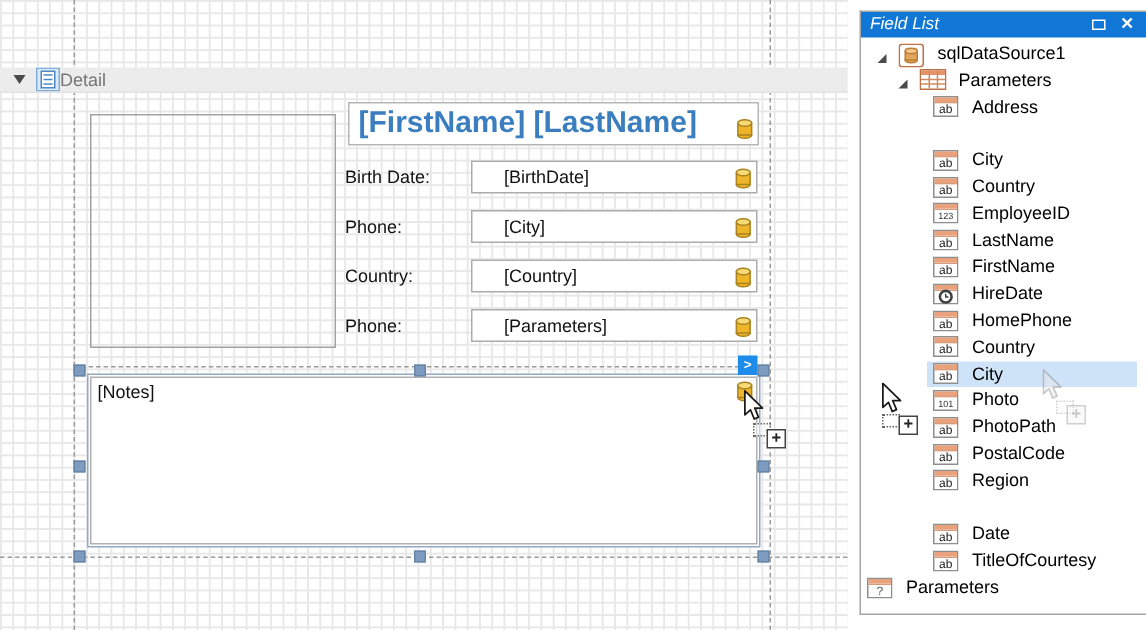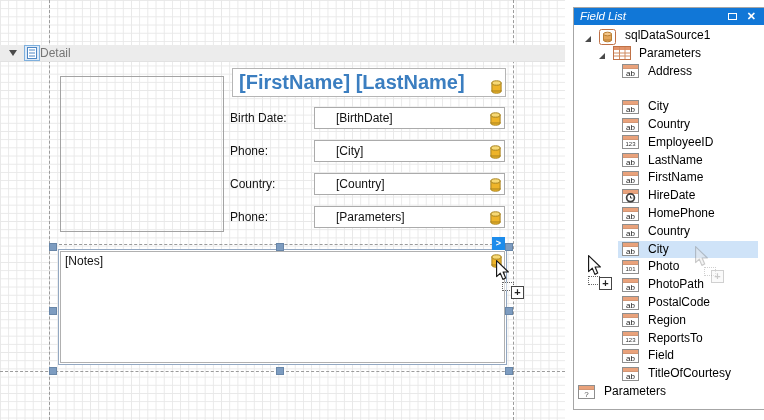--- a/index.html
+++ b/index.html
@@ -311,37 +311,28 @@
         </div>
         <div class="tree-row" style="top: 286.3px;">
           <span class="nico" style="left:48px"><svg width="17" height="14" viewBox="0 0 17 14">
               <rect x="0.5" y="0.5" width="16" height="13" fill="#fff" stroke="#8e8e8e"></rect>
               <rect x="1" y="1" width="15" height="3" fill="#e9a27b"></rect>
               <line x1="1" y1="4.5" x2="16" y2="4.5" stroke="#c97b50" stroke-width="0.8"></line>
               <text x="8.5" y="11.5" text-anchor="middle" font-size="8" fill="#222" font-family="Liberation Sans,sans-serif">ab</text>
             </svg></span>
           <span class="lbl" style="left:74px">Region</span>
         </div>
-        <div class="tree-row" style="top: 304.1px;">
-          <span class="nico" style="left:48px"><svg width="17" height="14" viewBox="0 0 17 14">
-              <rect x="0.5" y="0.5" width="16" height="13" fill="#fff" stroke="#8e8e8e"></rect>
-              <rect x="1" y="1" width="15" height="3" fill="#e9a27b"></rect>
-              <line x1="1" y1="4.5" x2="16" y2="4.5" stroke="#c97b50" stroke-width="0.8"></line>
-              <text x="8.5" y="11" text-anchor="middle" font-size="6" fill="#333" font-family="Liberation Sans,sans-serif">123</text>
-            </svg></span>
-          <span class="lbl" style="left:74px">ReportsTo</span>
-        </div>
         <div class="tree-row" style="top: 321.9px;">
           <span class="nico" style="left:48px"><svg width="17" height="14" viewBox="0 0 17 14">
               <rect x="0.5" y="0.5" width="16" height="13" fill="#fff" stroke="#8e8e8e"></rect>
               <rect x="1" y="1" width="15" height="3" fill="#e9a27b"></rect>
               <line x1="1" y1="4.5" x2="16" y2="4.5" stroke="#c97b50" stroke-width="0.8"></line>
               <text x="8.5" y="11.5" text-anchor="middle" font-size="8" fill="#222" font-family="Liberation Sans,sans-serif">ab</text>
             </svg></span>
-          <span class="lbl" style="left:74px">Field</span>
+          <span class="lbl" style="left:74px">Date</span>
         </div>
         <div class="tree-row" style="top: 339.7px;">
           <span class="nico" style="left:48px"><svg width="17" height="14" viewBox="0 0 17 14">
               <rect x="0.5" y="0.5" width="16" height="13" fill="#fff" stroke="#8e8e8e"></rect>
               <rect x="1" y="1" width="15" height="3" fill="#e9a27b"></rect>
               <line x1="1" y1="4.5" x2="16" y2="4.5" stroke="#c97b50" stroke-width="0.8"></line>
               <text x="8.5" y="11.5" text-anchor="middle" font-size="8" fill="#222" font-family="Liberation Sans,sans-serif">ab</text>
             </svg></span>
           <span class="lbl" style="left:74px">TitleOfCourtesy</span>
         </div>

